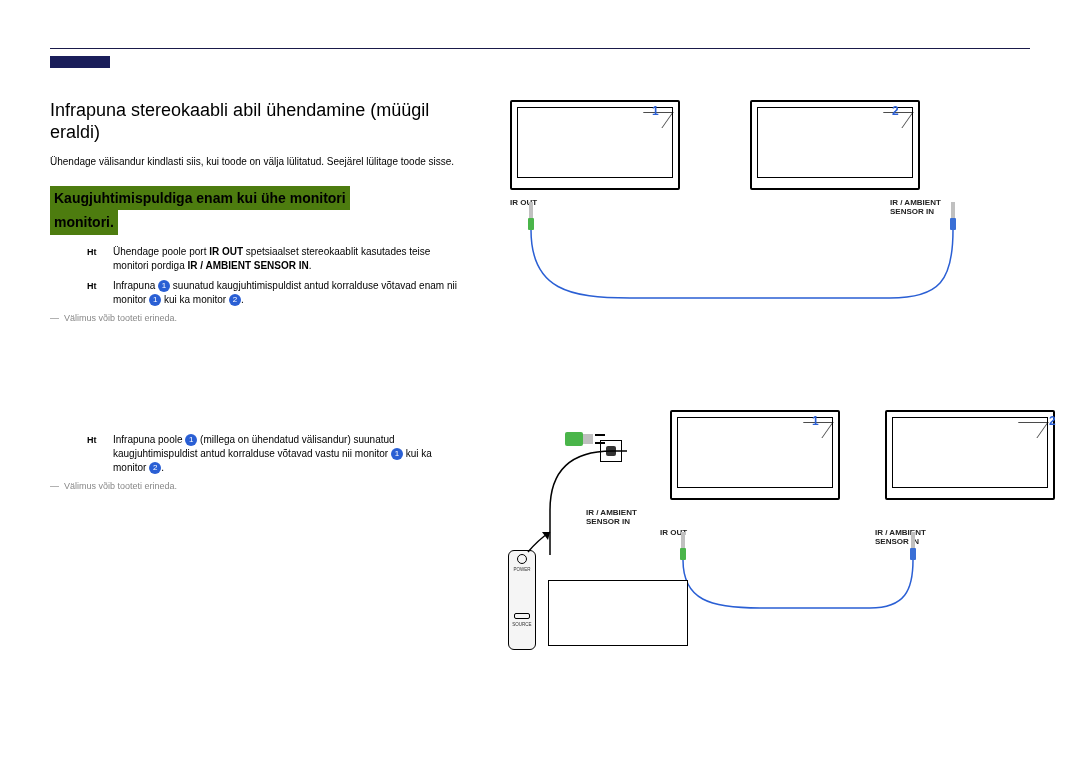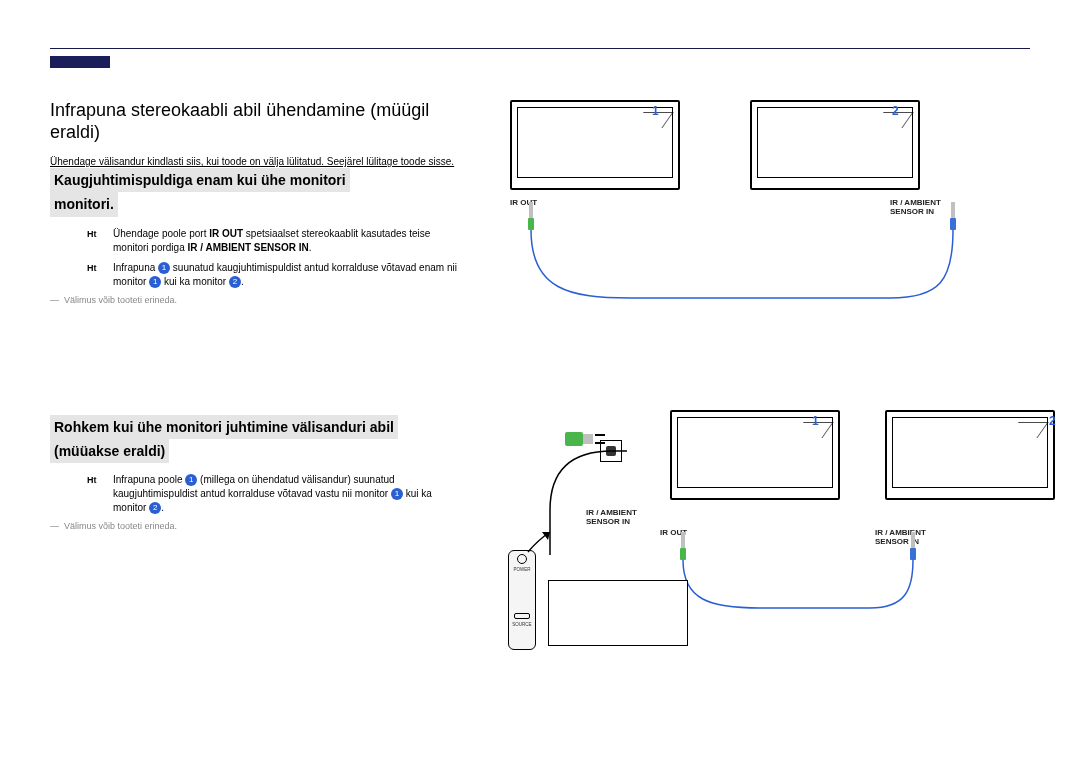--- a/index.html
+++ b/index.html
@@ -42,24 +42,24 @@
   }
   .title {
     font-size: 18px;
     font-weight: normal;
     line-height: 1.2;
     margin-bottom: 12px;
   }
   .intro {
     font-size: 10px;
     line-height: 1.3;
-    text-decoration: underline;
+    margin-bottom: 18px;
   }
   .subheading {
-    background: #e5e5e5;
+    background: #4d7c0f;
     display: inline-block;
     font-size: 14px;
     font-weight: bold;
     padding: 3px 4px;
     line-height: 1.3;
   }
   .subheading-block { margin-bottom: 10px; }
   .bullet-list {
     list-style: none;
     margin: 8px 0 6px 0;
@@ -212,24 +212,20 @@
         <span>Ühendage poole port </span><b>IR OUT</b><span> spetsiaalset stereokaablit kasutades teise monitori pordiga </span><b>IR / AMBIENT SENSOR IN</b><span>.</span>
       </li>
       <li>
         <span class="bullet-dot">Ht</span>
         <span>Infrapuna </span><span class="circle-num">1</span><span> suunatud kaugjuhtimispuldist antud korralduse võtavad enam nii monitor </span><span class="circle-num">1</span><span> kui ka monitor </span><span class="circle-num">2</span><span>.</span>
       </li>
     </ul>
     <div class="note">Välimus võib tooteti erineda.</div>
 
     <div class="section2-left">
-      <div class="subheading-block">
-        <span class="subheading">Rohkem kui ühe monitori juhtimine välisanduri abil</span><br>
-        <span class="subheading">(müüakse eraldi)</span>
-      </div>
       <ul class="bullet-list">
         <li>
           <span class="bullet-dot">Ht</span>
           <span>Infrapuna poole </span><span class="circle-num">1</span><span> (millega on ühendatud välisandur) suunatud kaugjuhtimispuldist antud korralduse võtavad vastu nii monitor </span><span class="circle-num">1</span><span> kui ka monitor </span><span class="circle-num">2</span><span>.</span>
         </li>
       </ul>
       <div class="note">Välimus võib tooteti erineda.</div>
     </div>
   </div>
 

